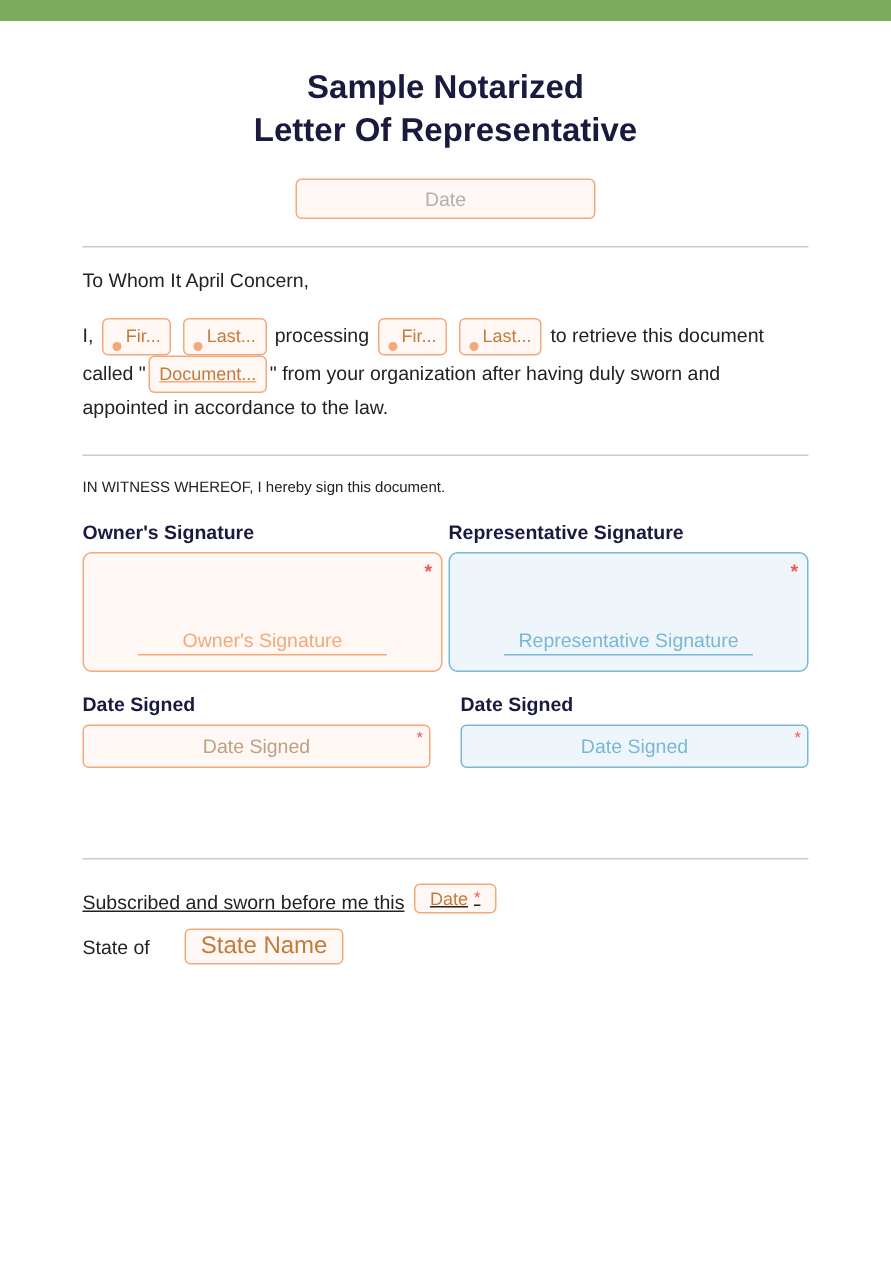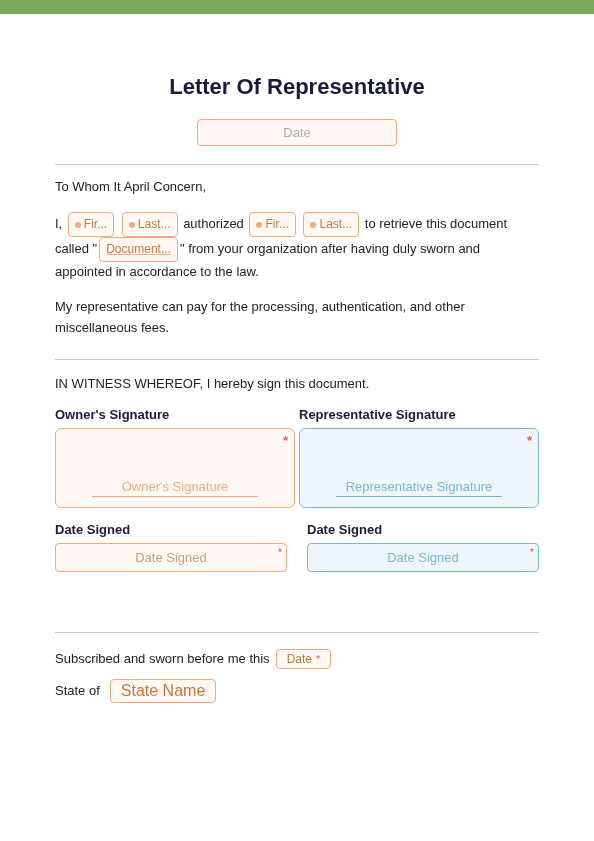--- a/index.html
+++ b/index.html
@@ -69,21 +69,21 @@
 
     .body-text {
       font-size: 13px;
       color: #222;
       line-height: 1.6;
       margin-bottom: 14px;
     }
 
     .inline-field {
       display: inline-flex;
-      align-items: center;
+      align-items: flex-end;
       border: 1.5px solid #f5a87a;
       background: #fff8f4;
       border-radius: 4px;
       padding: 2px 6px;
       font-size: 12px;
       color: #c47a3a;
       margin: 0 2px;
       vertical-align: middle;
     }
 
@@ -112,21 +112,21 @@
       text-align: right;
     }
 
     .section-divider {
       border: none;
       border-top: 1px solid #cccccc;
       margin: 20px 0 16px 0;
     }
 
     .witness-text {
-      font-size: 13px;
+      font-size: 10px;
       color: #222;
       margin-bottom: 16px;
     }
 
     .signatures-section {
       display: flex;
       gap: 4px;
       margin-bottom: 14px;
     }
 
@@ -247,31 +247,32 @@
       border: none;
       border-top: 1px solid #cccccc;
       margin: 0 0 16px 0;
     }
 
     .subscribed-row {
       font-size: 13px;
       color: #222;
       margin-bottom: 10px;
       display: flex;
-      align-items: center;
+      align-items: flex-end;
       flex-wrap: wrap;
       gap: 4px;
+      text-decoration: underline;
     }
 
     .state-row {
       font-size: 13px;
       color: #222;
       display: flex;
       align-items: center;
-      gap: 8px;
+      gap: 21px;
     }
 
     .inline-field-orange-small {
       display: inline-flex;
       align-items: center;
       border: 1.5px solid #f5a87a;
       background: #fff8f4;
       border-radius: 4px;
       padding: 2px 10px;
       font-size: 12px;
@@ -303,21 +304,21 @@
 </head>
 <body>
 
 <div class="page">
   <div class="top-bar"></div>
 
   <div class="page-content">
 
     <div class="title-section">
       <h1>
-        <br>
+        <span>Sample Notarized</span><br>
         <span>Letter Of Representative</span>
       </h1>
     </div>
 
     <div class="date-field-wrapper">
       <div class="date-field">Date</div>
     </div>
 
     <hr class="divider">
 
@@ -326,35 +327,34 @@
     <p class="body-text">
       <span>I,</span>
       <span class="inline-field">
         <span class="dot"></span>
         <span>Fir...</span>
       </span>
       <span class="inline-field">
         <span class="dot"></span>
         <span>Last...</span>
       </span>
-      <span>authorized</span>
+      <span>processing</span>
       <span class="inline-field">
         <span class="dot"></span>
         <span>Fir...</span>
       </span>
       <span class="inline-field">
         <span class="dot"></span>
         <span>Last...</span>
       </span>
       <span>to retrieve this document called "</span><span class="inline-field-doc">
           <span>Document...</span>
         </span><span>" from your organization after having duly sworn and appointed in accordance to the law.</span>
     </p>
 
-    <p class="body-text">My representative can pay for the processing, authentication, and other miscellaneous fees.</p>
 
     <hr class="section-divider">
 
     <p class="witness-text">IN WITNESS WHEREOF, I hereby sign this document.</p>
 
     <div class="signatures-section">
       <div class="sig-col">
         <div class="sig-label">Owner's Signature</div>
         <div class="sig-box-orange">
           <span class="sig-required">*</span>

